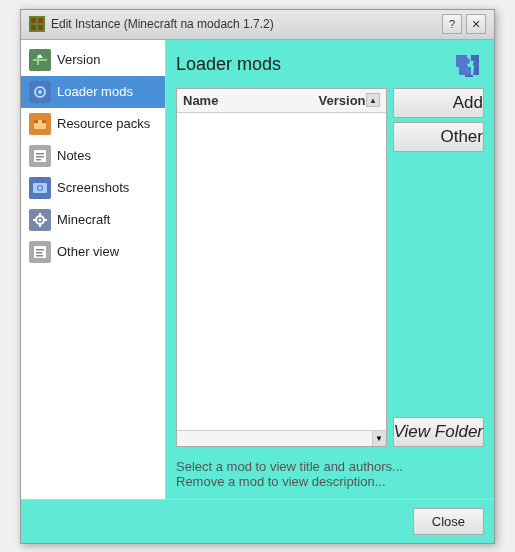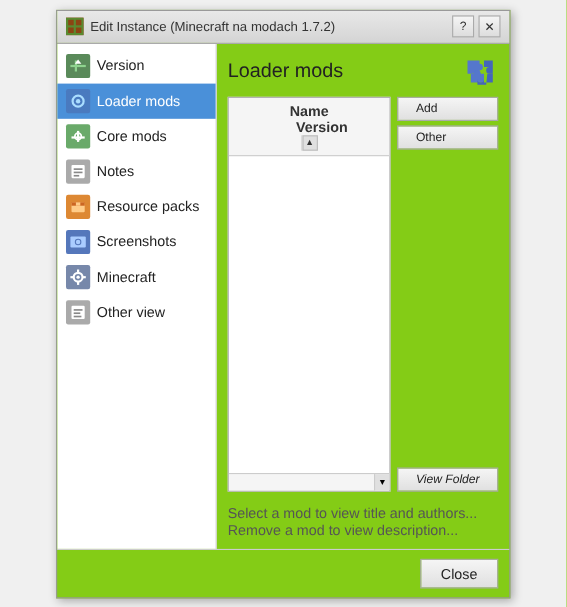--- a/index.html
+++ b/index.html
@@ -7,23 +7,23 @@
       font-family: Arial, sans-serif;
       font-size: 13px;
       background: #f0f0f0;
       display: flex;
       justify-content: center;
       align-items: center;
       width: 515px;
       height: 552px;
     }
     .window {
-      width: 413px;
+      width: 475px;
       height: 535px;
-      background: #84cc16;
+      background: #5eead4;
       border: 1px solid #999;
       box-shadow: 2px 2px 8px rgba(0,0,0,0.3);
       display: flex;
       flex-direction: column;
     }
     .titlebar {
       background: linear-gradient(to bottom, #e8e8e8, #d4d4d4);
       border-bottom: 1px solid #aaa;
       padding: 5px 8px;
       display: flex;
@@ -153,21 +153,20 @@
     }
     .mod-table-header {
       display: flex;
       align-items: center;
       border-bottom: 1px solid #ccc;
       background: #f5f5f5;
       padding: 4px 6px;
       font-size: 13px;
       font-weight: bold;
       color: #333;
-      flex-direction: column;
     }
     .col-name {
       flex: 1;
     }
     .col-version {
       width: 70px;
       text-align: right;
     }
     .scroll-indicator {
       width: 14px;
@@ -186,26 +185,26 @@
       align-items: center;
       justify-content: center;
       font-size: 8px;
       cursor: pointer;
     }
     .mod-table-body {
       flex: 1;
       overflow: hidden;
     }
     .btn {
-      padding: 4px 16px;
+      padding: 4px 0;
       background: linear-gradient(to bottom, #f5f5f5, #e0e0e0);
       border: 1px solid #aaa;
       cursor: pointer;
-      font-size: 11px;
-      text-align: left;
+      font-size: 17px;
+      text-align: right;
       color: #222;
     }
     .btn-view-folder {
       margin-top: auto;
       font-style: italic;
     }
     .info-section {
       margin-top: 12px;
       font-size: 13px;
       color: #555;
@@ -281,52 +280,41 @@
         <div class="sidebar-icon icon-loader">
           <svg width="18" height="18" viewBox="0 0 18 18">
             <rect width="18" height="18" fill="#4a7abf" rx="2"></rect>
             <circle cx="9" cy="9" r="5" fill="none" stroke="#aaddff" stroke-width="2"></circle>
             <circle cx="9" cy="9" r="2" fill="#aaddff"></circle>
           </svg>
         </div>
         <span>Loader mods</span>
       </div>
       <div class="sidebar-item">
-        <div class="sidebar-icon icon-core">
-          <svg width="18" height="18" viewBox="0 0 18 18">
-            <rect width="18" height="18" fill="#6aaa6a" rx="2"></rect>
-            <rect x="3" y="9" width="12" height="2" fill="#fff"></rect>
-            <rect x="8" y="4" width="2" height="10" fill="#fff"></rect>
-            <circle cx="9" cy="9" r="3" fill="none" stroke="#fff" stroke-width="1.5"></circle>
-          </svg>
-        </div>
-        <span>Core mods</span>
+        <div class="sidebar-icon icon-resource">
+          <svg width="18" height="18" viewBox="0 0 18 18">
+            <rect width="18" height="18" fill="#dd8833" rx="2"></rect>
+            <rect x="3" y="5" width="12" height="9" fill="#ffcc88" rx="1"></rect>
+            <rect x="3" y="5" width="12" height="3" fill="#cc6622"></rect>
+            <rect x="7" y="5" width="4" height="3" fill="#ffcc88"></rect>
+          </svg>
+        </div>
+        <span>Resource packs</span>
       </div>
       <div class="sidebar-item">
         <div class="sidebar-icon icon-notes">
           <svg width="18" height="18" viewBox="0 0 18 18">
             <rect width="18" height="18" fill="#aaa" rx="2"></rect>
             <rect x="3" y="3" width="12" height="12" fill="#fff" rx="1"></rect>
             <rect x="5" y="6" width="8" height="1.5" fill="#888"></rect>
             <rect x="5" y="9" width="8" height="1.5" fill="#888"></rect>
             <rect x="5" y="12" width="5" height="1.5" fill="#888"></rect>
           </svg>
         </div>
         <span>Notes</span>
-      </div>
-      <div class="sidebar-item">
-        <div class="sidebar-icon icon-resource">
-          <svg width="18" height="18" viewBox="0 0 18 18">
-            <rect width="18" height="18" fill="#dd8833" rx="2"></rect>
-            <rect x="3" y="5" width="12" height="9" fill="#ffcc88" rx="1"></rect>
-            <rect x="3" y="5" width="12" height="3" fill="#cc6622"></rect>
-            <rect x="7" y="5" width="4" height="3" fill="#ffcc88"></rect>
-          </svg>
-        </div>
-        <span>Resource packs</span>
       </div>
       <div class="sidebar-item">
         <div class="sidebar-icon icon-screenshots">
           <svg width="18" height="18" viewBox="0 0 18 18">
             <rect width="18" height="18" fill="#5577bb" rx="2"></rect>
             <rect x="2" y="4" width="14" height="10" fill="#aaccff" rx="1"></rect>
             <circle cx="9" cy="9" r="3" fill="#5577bb"></circle>
             <circle cx="9" cy="9" r="2" fill="#aaccff"></circle>
           </svg>
         </div>

